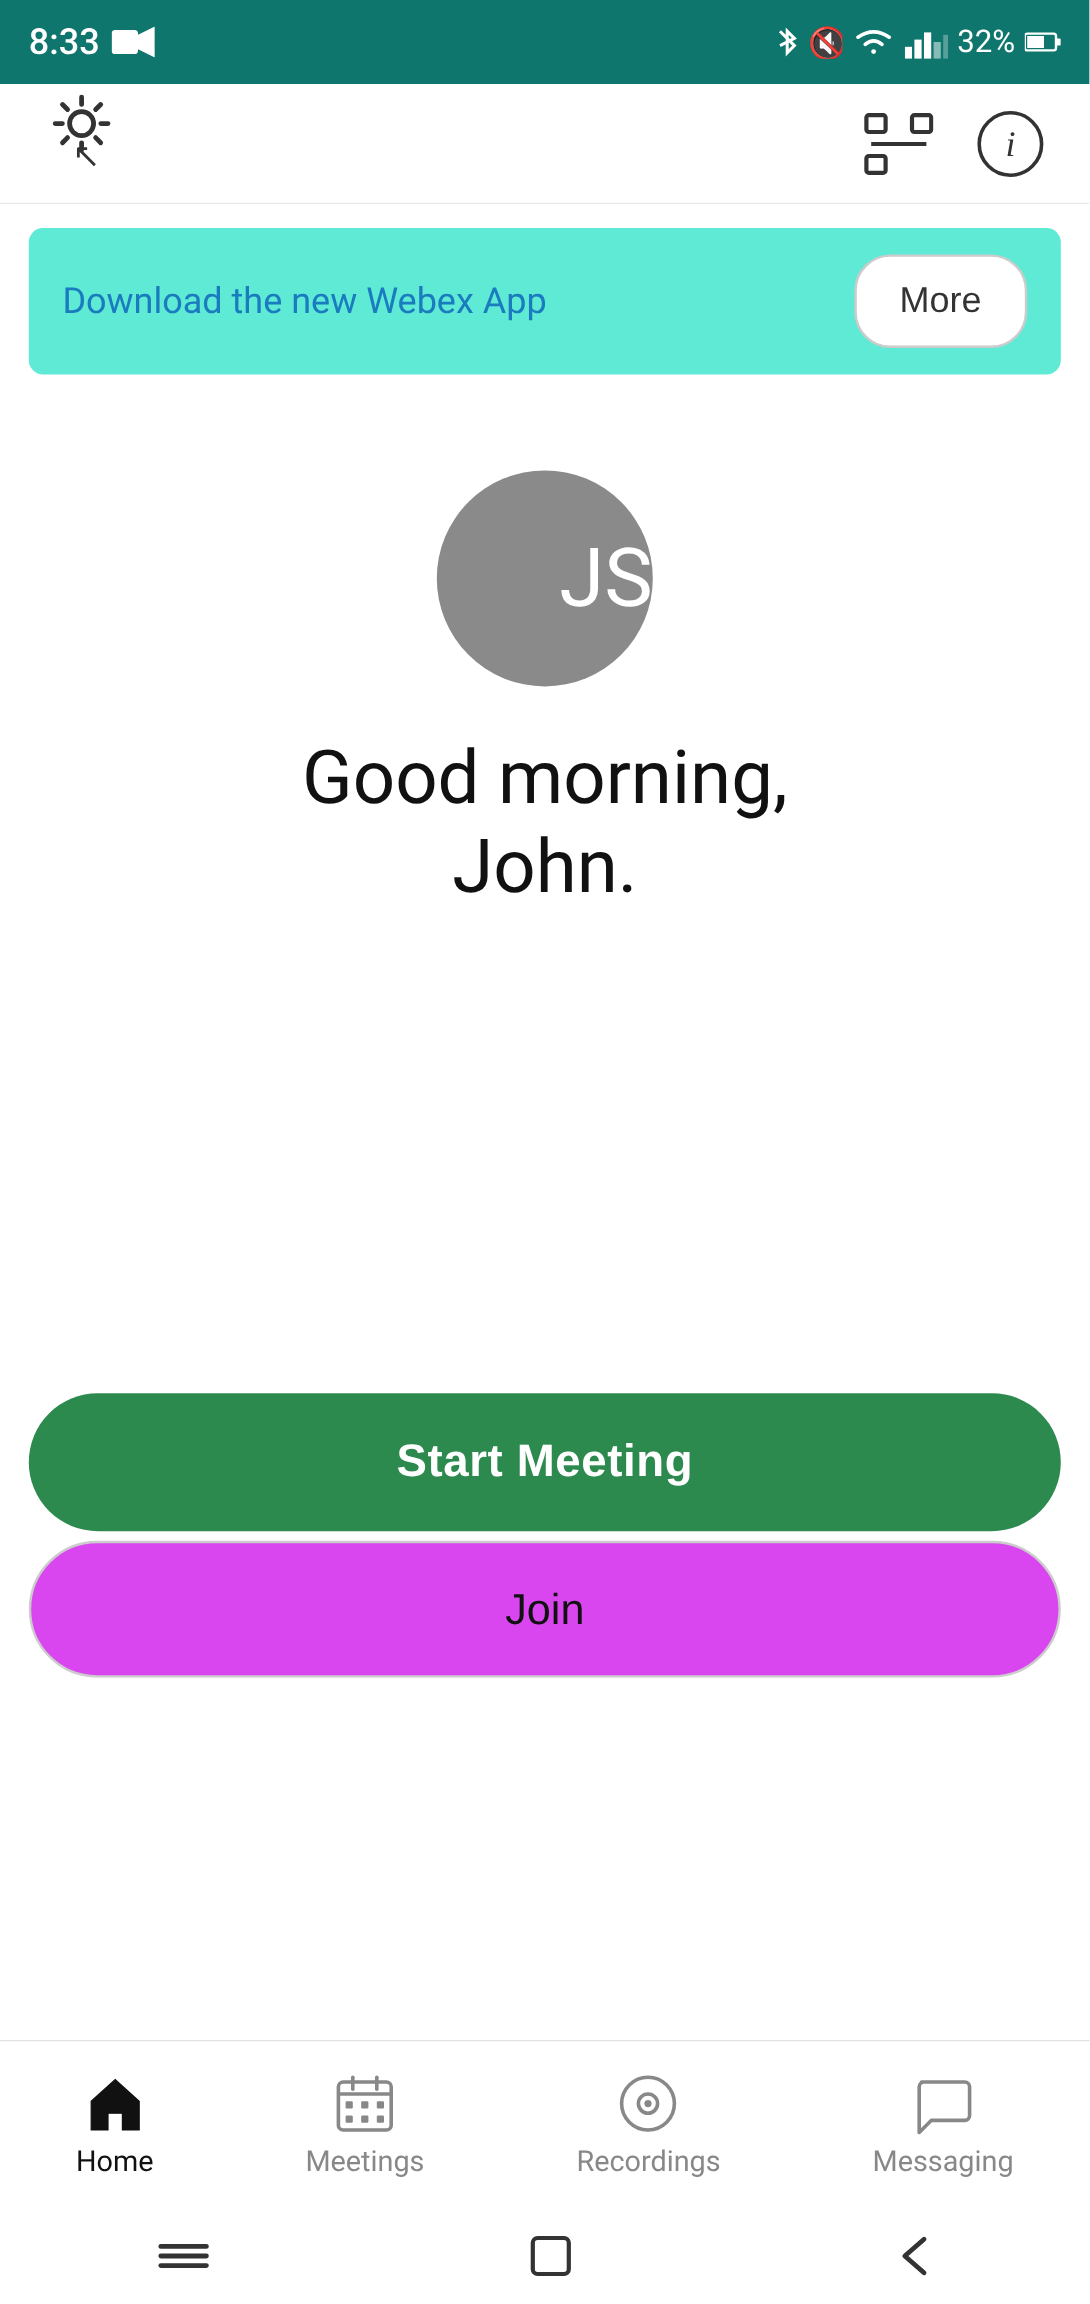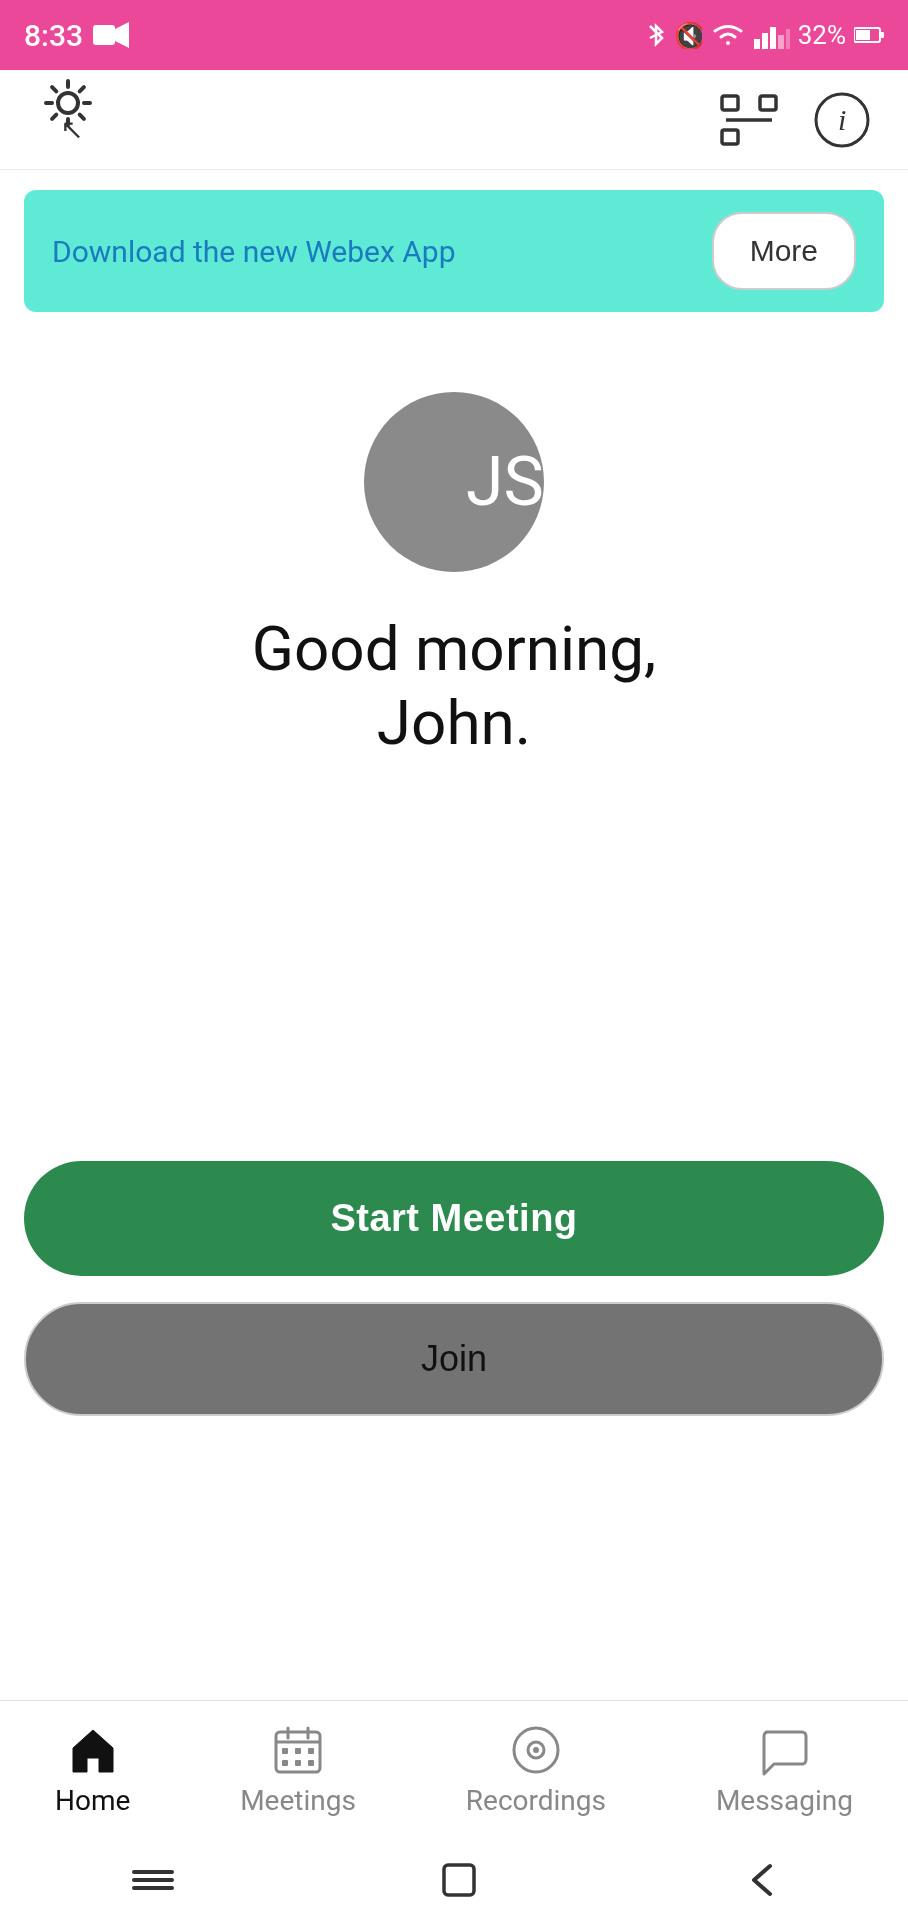--- a/index.html
+++ b/index.html
@@ -15,21 +15,21 @@
       background: #ffffff;
       font-family: 'Roboto', Arial, sans-serif;
       position: relative;
       overflow: hidden;
     }
 
     
     .status-bar {
       width: 100%;
       height: 70px;
-      background: #ec4899;
+      background: #0f766e;
       display: flex;
       align-items: center;
       justify-content: space-between;
       padding: 0 24px;
     }
 
     .status-time {
       color: #ffffff;
       font-size: 30px;
       font-weight: 500;
@@ -149,21 +149,21 @@
       line-height: 1.2;
       margin-bottom: 400px;
     }
 
     
     .action-buttons {
       width: 100%;
       padding: 0 24px;
       display: flex;
       flex-direction: column;
-      gap: 26px;
+      gap: 8px;
     }
 
     .start-meeting-btn {
       width: 100%;
       padding: 36px;
       background: #2d8a4e;
       border: none;
       border-radius: 60px;
       color: #ffffff;
       font-size: 38px;
@@ -173,21 +173,21 @@
     }
 
     .secondary-buttons {
       display: flex;
       gap: 24px;
     }
 
     .join-btn, .schedule-btn {
       flex: 1;
       padding: 34px;
-      background: #737373;
+      background: #d946ef;
       border: 2px solid #cccccc;
       border-radius: 60px;
       color: #111111;
       font-size: 36px;
       font-weight: 500;
       cursor: pointer;
     }
 
     
     .bottom-nav {
@@ -206,21 +206,21 @@
     .nav-item {
       display: flex;
       flex-direction: column;
       align-items: center;
       gap: 8px;
       cursor: pointer;
       padding: 10px 20px;
     }
 
     .nav-label {
-      font-size: 28px;
+      font-size: 24px;
       color: #888888;
     }
 
     .nav-label.active {
       color: #111111;
     }
 
     
     .system-nav {
       position: absolute;

